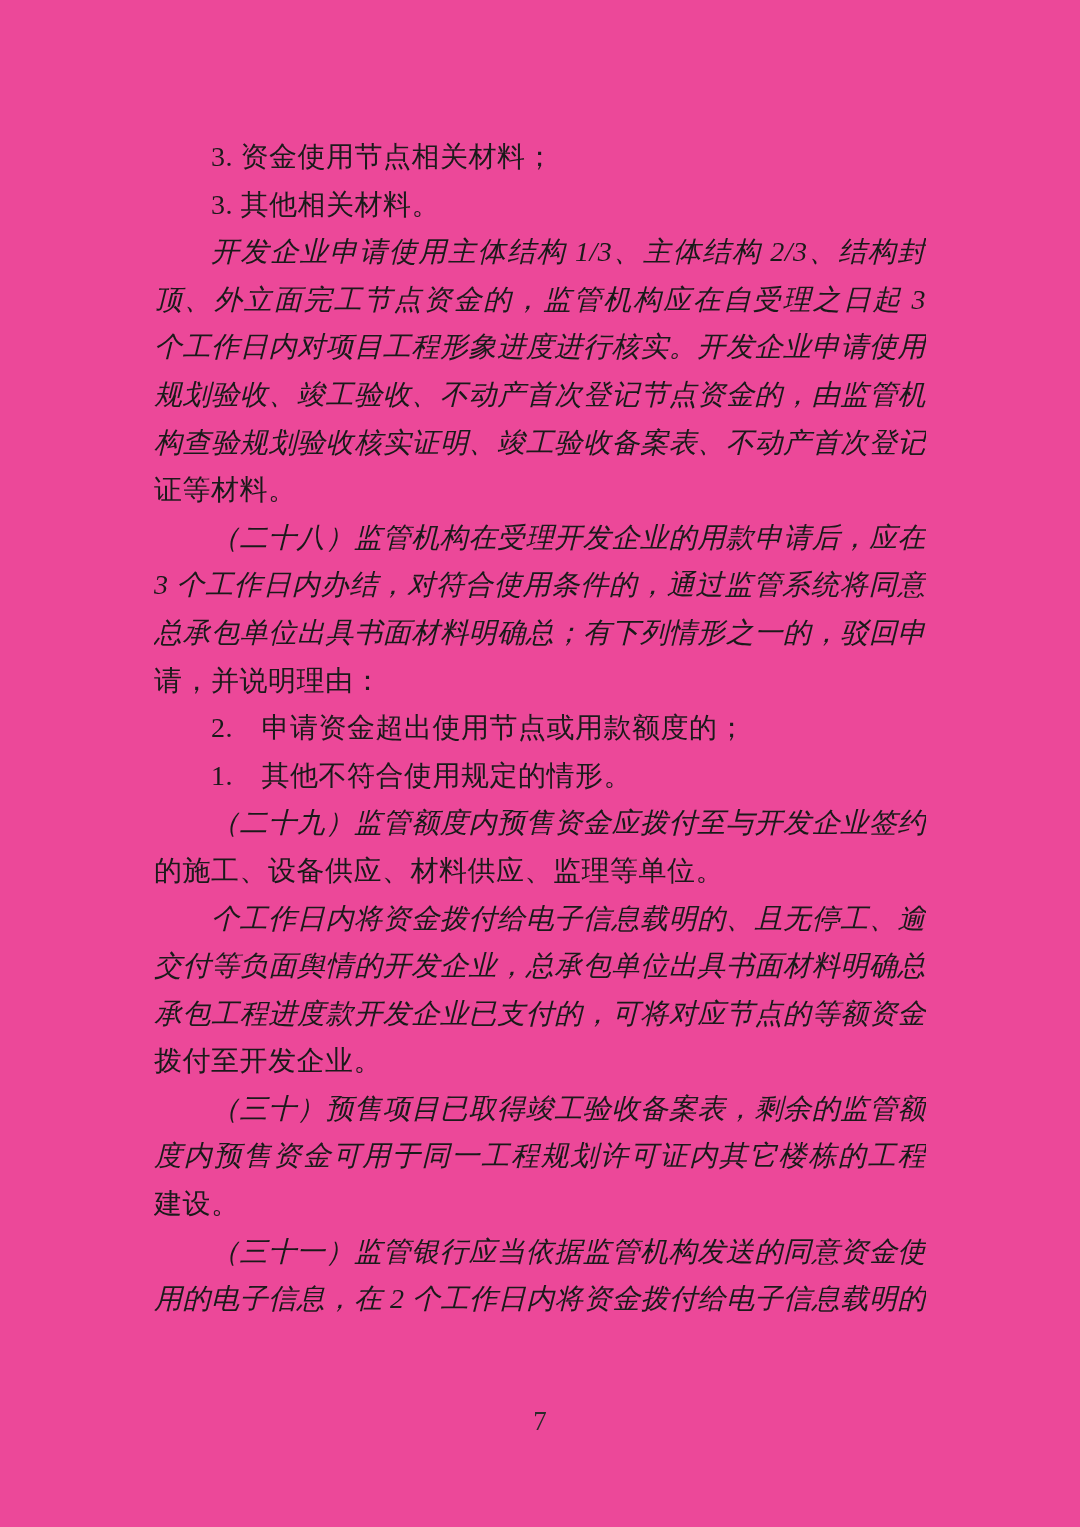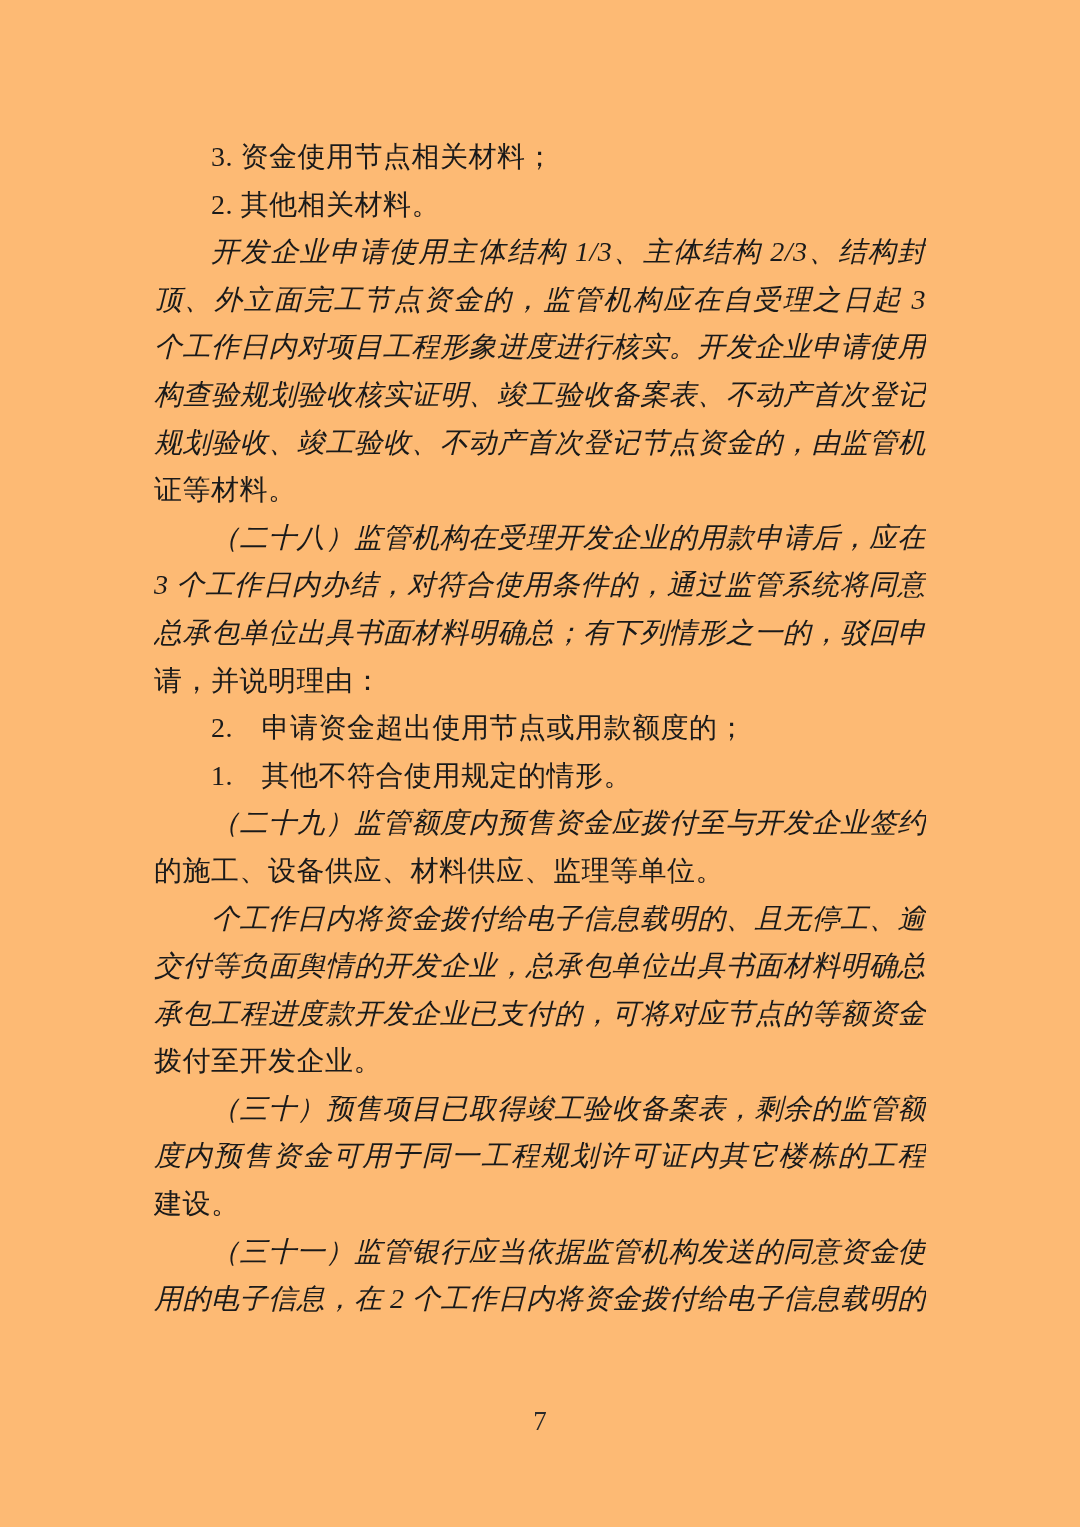--- a/index.html
+++ b/index.html
@@ -4,21 +4,21 @@
 <style>
   html, body {
     margin: 0;
     padding: 0;
     background: #ffffff;
   }
   .page {
     position: relative;
     width: 1080px;
     height: 1527px;
-    background: #fdba74;
+    background: #ec4899;
     overflow: hidden;
     font-family: "Liberation Serif", "DejaVu Serif", serif;
     color: #1a1a1a;
   }
   .text-block {
     position: absolute;
     left: 154px;
     top: 133px;
     width: 772px;
   }
@@ -48,26 +48,26 @@
     line-height: normal;
     color: #2a2a2a;
   }
 </style>
 </head>
 <body>
 
 <div class="page">
   <div class="text-block">
       <div class="line indent">3. 资金使用节点相关材料；</div>
-      <div class="line indent">2. 其他相关材料。</div>
+      <div class="line indent">3. 其他相关材料。</div>
       <div class="line indent justify">开发企业申请使用主体结构 1/3、主体结构 2/3、结构封</div>
       <div class="line justify">顶、外立面完工节点资金的，监管机构应在自受理之日起 3</div>
       <div class="line justify">个工作日内对项目工程形象进度进行核实。开发企业申请使用</div>
+      <div class="line justify">规划验收、竣工验收、不动产首次登记节点资金的，由监管机</div>
       <div class="line justify">构查验规划验收核实证明、竣工验收备案表、不动产首次登记</div>
-      <div class="line justify">规划验收、竣工验收、不动产首次登记节点资金的，由监管机</div>
       <div class="line">证等材料。</div>
       <div class="line indent justify">（二十八）监管机构在受理开发企业的用款申请后，应在</div>
       <div class="line justify">3 个工作日内办结，对符合使用条件的，通过监管系统将同意</div>
       <div class="line justify">总承包单位出具书面材料明确总；有下列情形之一的，驳回申</div>
       <div class="line">请，并说明理由：</div>
       <div class="line indent">2.　申请资金超出使用节点或用款额度的；</div>
       <div class="line indent">1.　其他不符合使用规定的情形。</div>
       <div class="line indent justify">（二十九）监管额度内预售资金应拨付至与开发企业签约</div>
       <div class="line">的施工、设备供应、材料供应、监理等单位。</div>
       <div class="line indent justify">个工作日内将资金拨付给电子信息载明的、且无停工、逾期</div>

